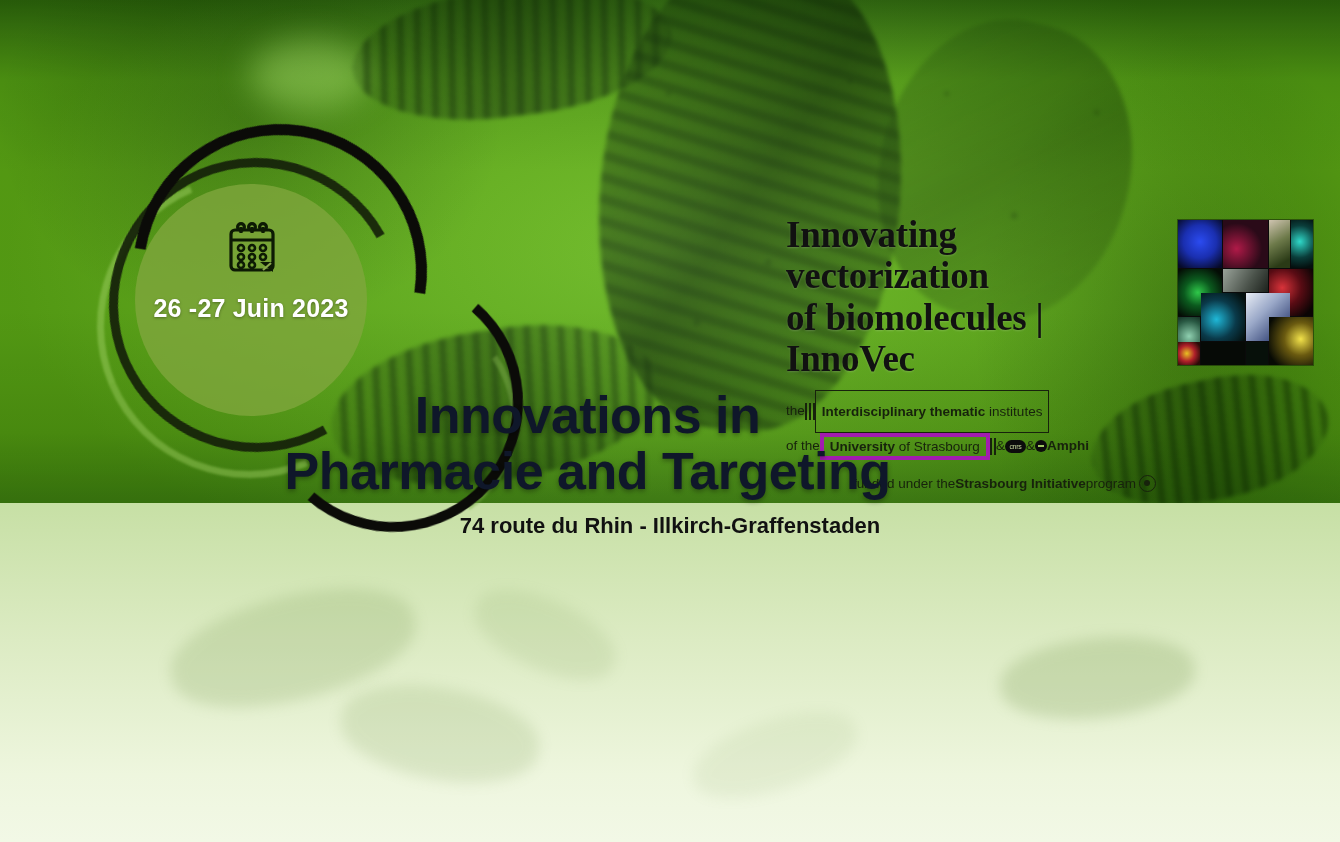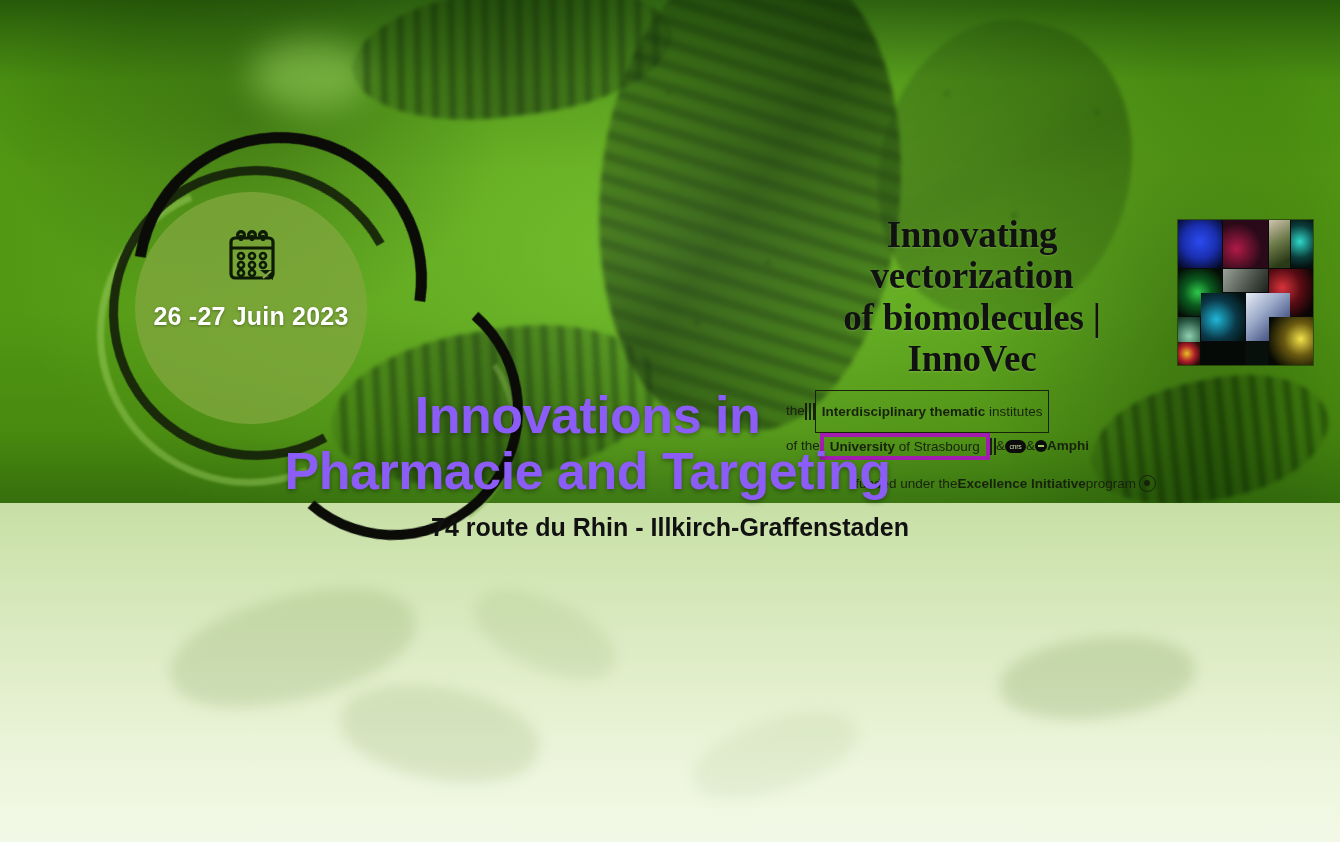--- a/index.html
+++ b/index.html
@@ -60,21 +60,21 @@
     background:repeating-linear-gradient(12deg, rgba(10,40,0,.30) 0 9px, rgba(10,40,0,0) 9px 21px);}
   .speck{position:absolute;inset:0;border-radius:inherit;
     background:radial-gradient(circle 5px at 20% 30%, rgba(8,36,0,.5), transparent 60%),
                radial-gradient(circle 7px at 58% 64%, rgba(8,36,0,.45), transparent 60%),
                radial-gradient(circle 6px at 80% 24%, rgba(8,36,0,.4), transparent 60%),
                radial-gradient(circle 8px at 36% 78%, rgba(8,36,0,.42), transparent 60%);}
   .hilite{position:absolute;left:250px;top:40px;width:120px;height:70px;border-radius:50%;
     background:rgba(190,255,120,.45);filter:blur(16px);}
 
   
-  .date-badge{position:absolute;left:95px;top:130px;width:330px;height:310px;}
+  .date-badge{position:absolute;left:95px;top:122px;width:330px;height:310px;}
   .ring{position:absolute;border-radius:50%;border-style:solid;border-color:transparent;}
   .ring-outer{left:38px;top:2px;width:272px;height:272px;border-width:11px;
     border-top-color:#0b0b08;border-right-color:#0b0b08;transform:rotate(-36deg);filter:blur(.4px);}
   .ring-mid{left:14px;top:36px;width:276px;height:276px;border-width:9px;
     border-top-color:#15210a;border-left-color:#15210a;border-bottom-color:#15210a;
     transform:rotate(16deg);opacity:.92;filter:blur(.5px);}
   .ring-arc2{left:168px;top:150px;width:240px;height:240px;border-width:10px;
     border-right-color:#0b0b08;border-bottom-color:#0b0b08;transform:rotate(-4deg);filter:blur(.5px);}
   .ring-faint{left:2px;top:52px;width:290px;height:290px;border-width:7px;
     border-left-color:rgba(150,200,90,.55);border-bottom-color:rgba(150,200,90,.5);
@@ -86,21 +86,21 @@
   .cal-icon{position:absolute;left:131px;top:98px;width:52px;height:54px;}
   .date-text{position:absolute;left:0;top:172px;width:312px;text-align:center;
     color:#fff;font-size:25px;font-weight:bold;letter-spacing:.2px;
     text-shadow:0 1px 3px rgba(0,0,0,.35);}
 
   
   .innovec{position:absolute;left:786px;top:214px;width:372px;}
   .innovec-title{
     font-family:"Liberation Serif",serif;font-weight:bold;color:#111;
     font-size:37px;line-height:1.12;letter-spacing:-.2px;
-    text-shadow:0 1px 2px rgba(255,255,255,.16);text-align:center;}
+    text-shadow:0 1px 2px rgba(255,255,255,.16);}
   .iti{margin-top:10px;color:#17220c;font-size:13.5px;line-height:1.62;}
   .iti .row{display:flex;align-items:center;white-space:nowrap;}
   .iti .row.r3{justify-content:flex-end;padding-right:2px;margin-top:13px;}
   .iti b{font-weight:bold;}
   .iti .lite{font-weight:normal;}
   .bars{display:inline-flex;gap:2px;align-items:center;height:17px;}
   .bars i{display:block;width:2px;height:17px;background:#17220c;}
   .boxed{border:1px solid #17220c;padding:12px 6px;line-height:17px;height:17px;display:inline-block;}
   .boxed2{border:4px solid #a21caf;padding:0 6px;line-height:19px;height:19px;display:inline-block;}
   .cnrs-mini{display:inline-block;width:21px;height:13px;border-radius:7px;background:#0c0c0c;
@@ -114,25 +114,25 @@
 
   
   .collage{position:absolute;left:1178px;top:220px;width:135px;height:145px;
     background:#0a0a0a;display:grid;
     grid-template-columns:repeat(6,1fr);grid-template-rows:repeat(6,1fr);gap:1px;
     box-shadow:0 0 0 1px rgba(0,0,0,.4);}
   .collage div{background:#080d08;}
 
   
   .headline{position:absolute;left:0;top:388px;width:1175px;text-align:center;
-    color:#8b5cf6;font-size:52px;font-weight:bold;line-height:1.07;letter-spacing:-.5px;
+    color:#0f172a;font-size:52px;font-weight:bold;line-height:1.07;letter-spacing:-.5px;
     text-shadow:0 2px 5px rgba(0,0,0,.35);}
   .venue{position:absolute;left:0;top:506px;width:1340px;text-align:center;color:#111;}
   .venue .v1{font-size:28px;font-weight:bold;line-height:1.3;text-shadow:0 1px 3px rgba(0,0,0,.22);}
-  .venue .v2{font-size:25px;font-weight:bold;line-height:1.5;margin-top:3px;}
+  .venue .v2{font-size:22px;font-weight:bold;line-height:1.5;margin-top:3px;}
   .venue .v3{font-size:19px;font-weight:bold;line-height:1.5;margin-top:2px;}
 
   
   .footer{position:absolute;left:0;top:748px;width:1340px;height:94px;}
 </style>
 </head>
 <body>
 
 <div id="poster">
 
@@ -230,21 +230,21 @@
             <i></i>
           </span>
         <span>&amp;</span>
         <span class="cnrs-mini">cnrs</span>
         <span>&amp;</span>
         <span class="inserm-mini"></span>
         <b>Amphi</b>
       </div>
       <div class="row r3">
         <span>funded under the</span>
-        <b>Excellence Initiative</b>
+        <b>Strasbourg Initiative</b>
         <span>program</span>
         <span class="reg"></span>
       </div>
     </div>
   </div>
 
   <div class="collage">
     <div style="grid-column:1/3;grid-row:1/3;background:radial-gradient(circle at 50% 45%,#2b4bf0 0%,#1a2fb0 48%,#060a28 92%)"></div>
     <div style="grid-column:3/5;grid-row:1/3;background:radial-gradient(circle at 30% 60%,#b01a48 0%,#2a0a18 60%),radial-gradient(circle at 70% 30%,#1a6a3a 0%,#060e08 60%),#070b07"></div>
     <div style="grid-column:5/6;grid-row:1/3;background:linear-gradient(150deg,#cfc4b0,#6d7a4a 45%,#2a3a16 85%)"></div>

